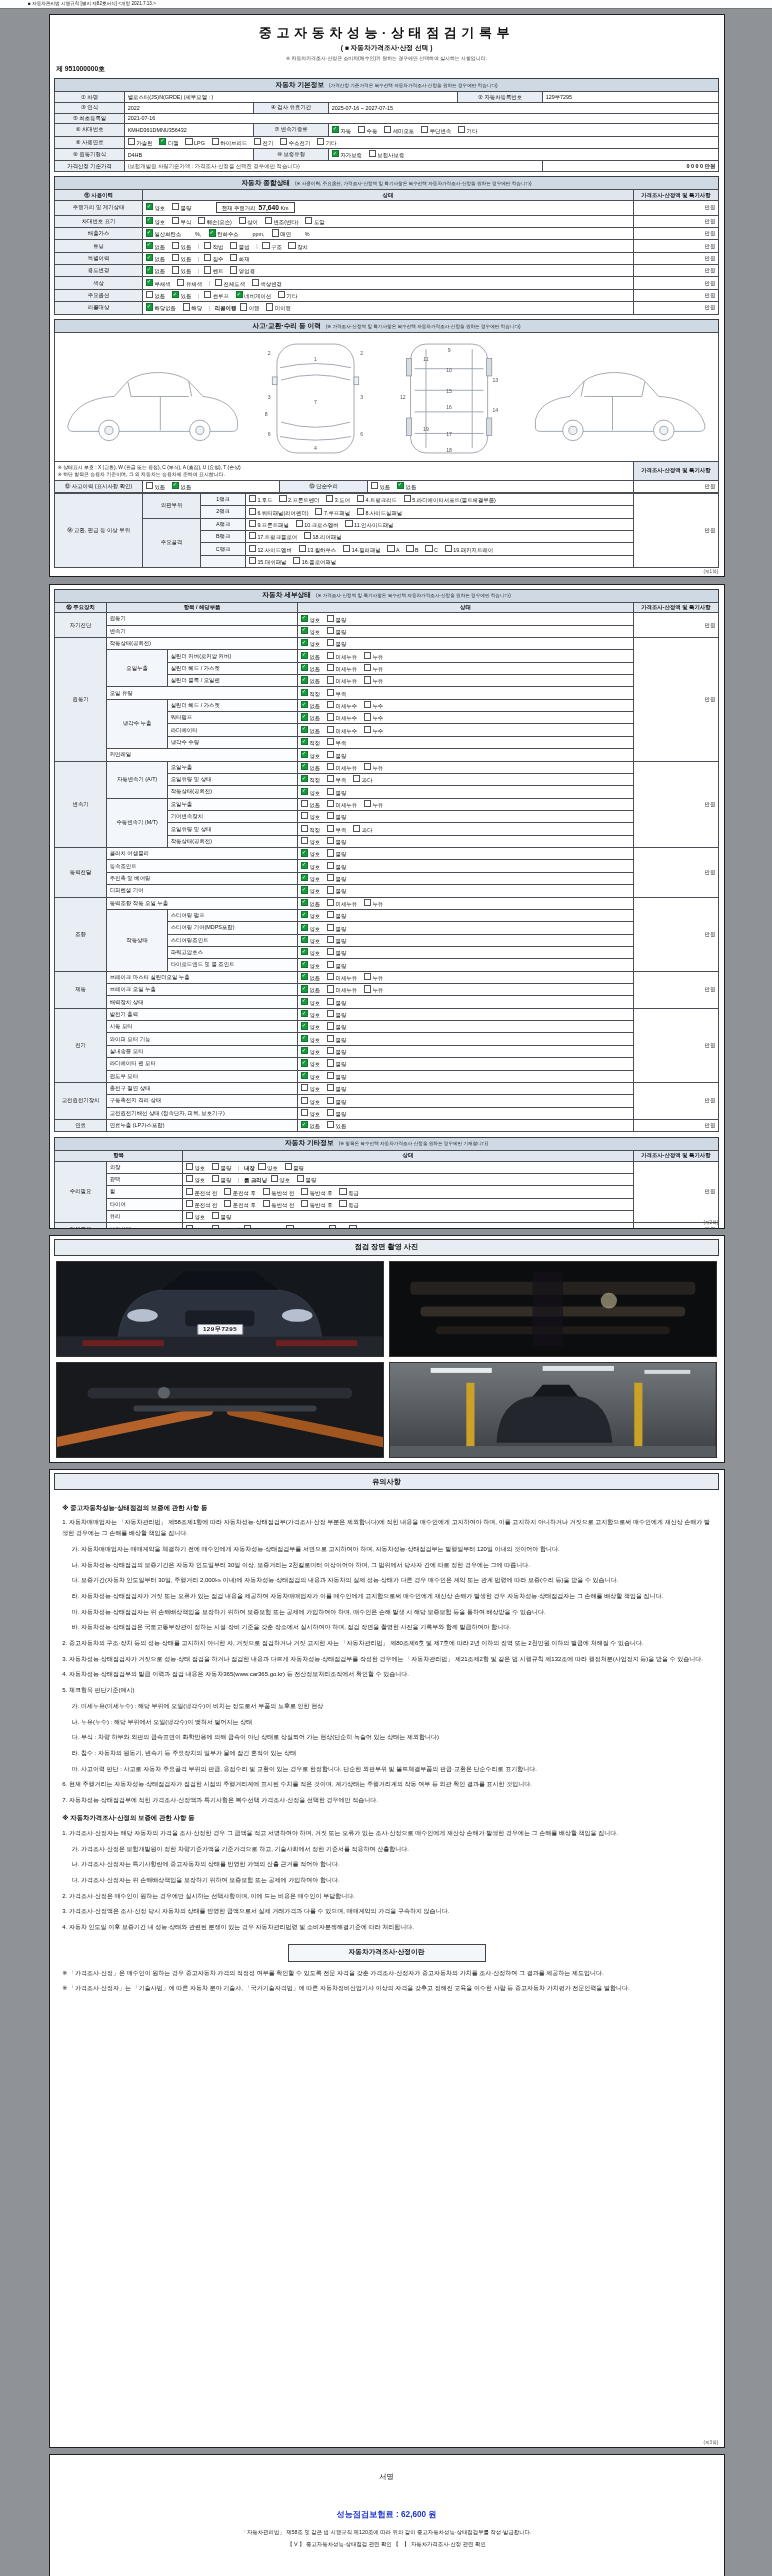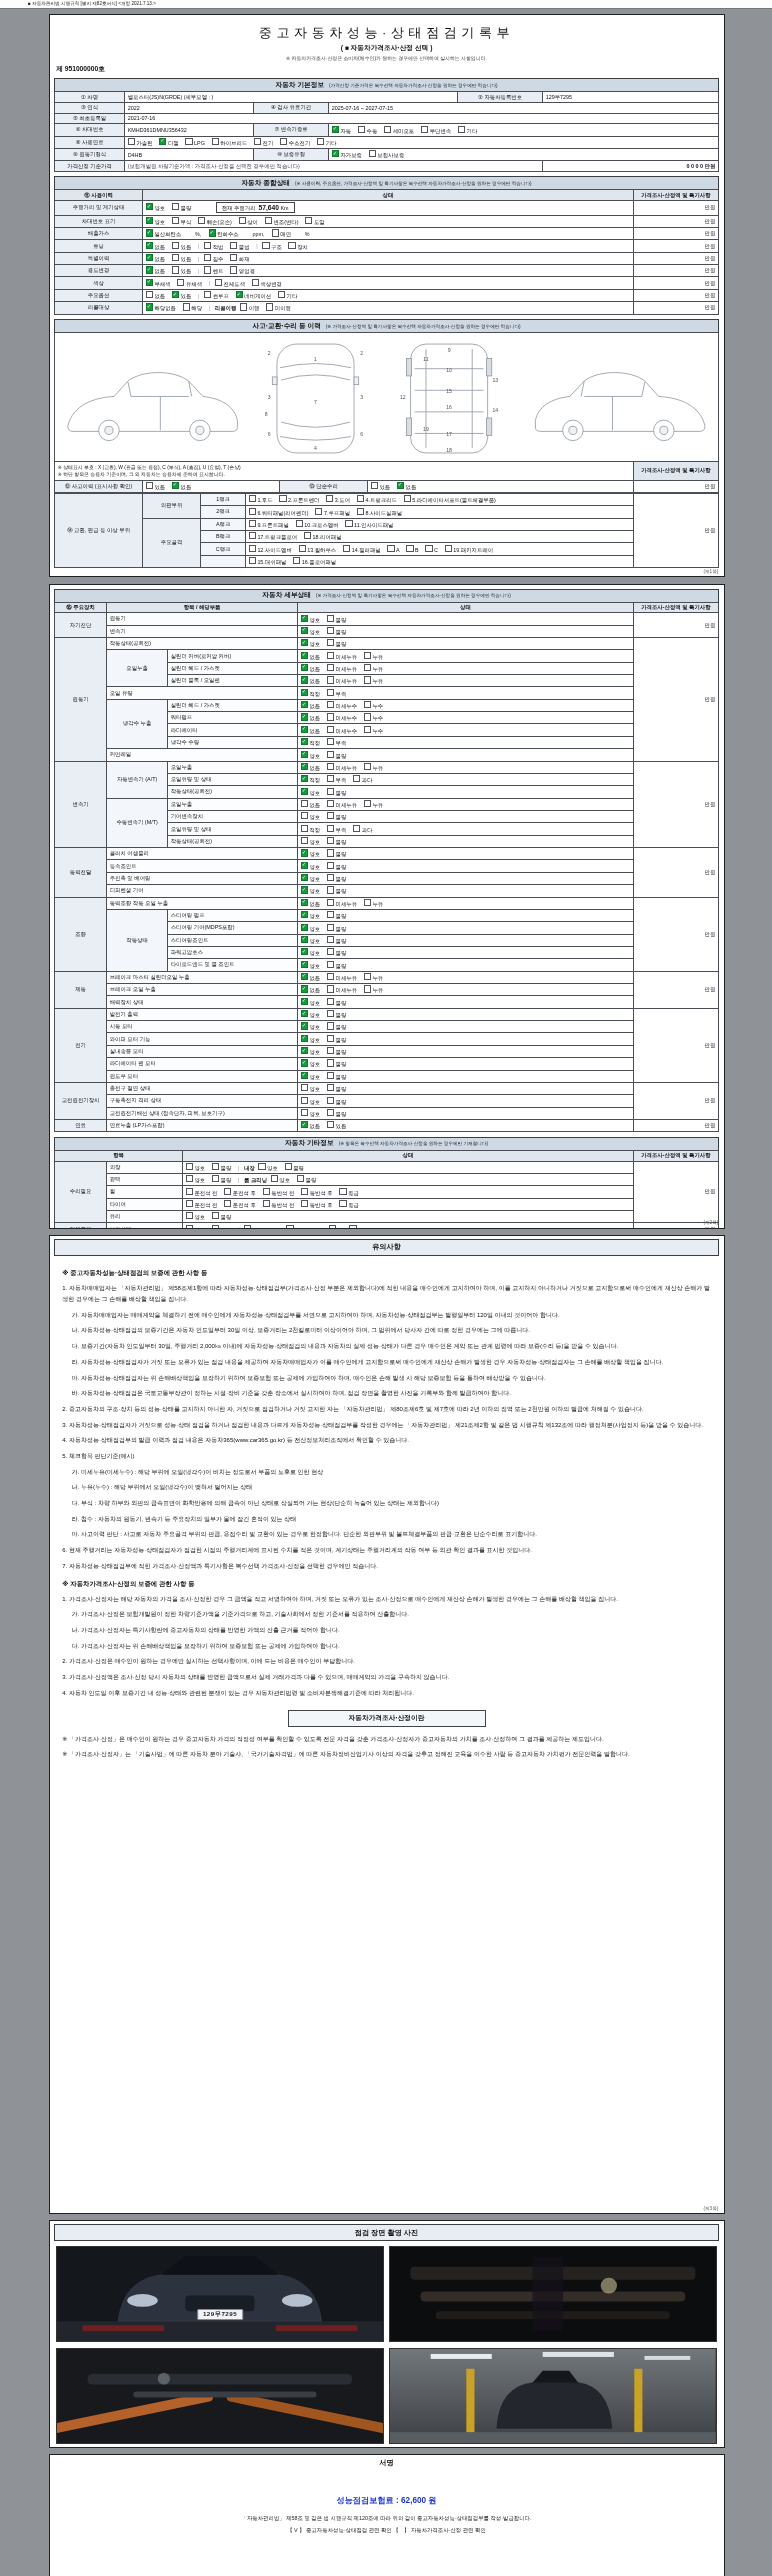--- a/index.html
+++ b/index.html
@@ -9,21 +9,21 @@
   .page{width:676px;margin:5.2px auto 6.2px;background:#fff;border:1px solid #1e2124;box-sizing:border-box;
     padding:3.1px 4.6px;position:relative;overflow:hidden;}
   .p1{height:563px;}
   .p2{height:645px;}
   .p3{height:979px;}
   .p4{height:228px;}
   .p5{height:129px;}
   .pagemark{position:absolute;right:5.2px;bottom:2.1px;font-size:4.6px;color:#555;}
 
   
-  .doc-title{font-size:13px;font-weight:normal;text-align:center;letter-spacing:4.6px;margin-top:5.2px;}
+  .doc-title{font-size:13px;font-weight:bold;text-align:center;letter-spacing:4.6px;margin-top:5.2px;}
   .doc-sub{font-size:6.7px;text-align:center;margin-top:2.6px;font-weight:bold;}
   .doc-subnote{font-size:4.9px;text-align:center;margin-top:1.5px;color:#333;}
   .doc-no{font-size:6.7px;font-weight:bold;margin:4.1px 0 2.1px 2.1px;}
 
   .sec{margin-top:4.6px;}
   .secbar{border:0.8px solid #3a3d42;border-bottom:none;background:#cfd9e4;text-align:center;
     font-weight:bold;font-size:6.7px;padding:1.5px 0;}
   .secbar .note{font-weight:normal;font-size:4.6px;color:#222;margin-left:3.1px;}
 
   table.tbl{width:100%;border-collapse:collapse;table-layout:fixed;}
@@ -71,21 +71,21 @@
     padding:3.1px 0;background:#f4f7fa;font-size:6.7px;}
 
   .photos{display:grid;grid-template-columns:1fr 1fr;gap:5.2px;padding:5.2px 2.1px 0 2.1px;}
   .photo{height:94px;position:relative;overflow:hidden;background:#111;border:0.5px solid #333;}
   .photo svg{width:100%;height:100%;display:block;}
   .plate{position:absolute;left:50%;top:66%;transform:translateX(-50%);background:#f2f4f7;border:0.5px solid #889;
     border-radius:1px;padding:0 4.6px;font-weight:bold;font-size:6.2px;color:#1a1a1a;letter-spacing:0.5px;}
 
   .insurance{color:#1f35cc;font-weight:bold;font-size:8.2px;text-align:center;margin:27px 0 8.2px;}
   .signline{font-size:5.4px;text-align:center;color:#222;margin:2.6px 0;line-height:1.6;}
-  .signtitle{text-align:center;font-weight:bold;font-size:7.2px;margin-top:0;}
+  .signtitle{text-align:center;font-weight:normal;font-size:7.2px;margin-top:14px;}
 </style>
 </head>
 <body>
 
 <div class="topbar"><span>■ 자동차관리법 시행규칙 [별지 제82호서식] &lt;개정 2021.7.13.&gt;</span></div>
 
 <div class="canvas">
 
   <div class="page p1">
     <div class="doc-title">중고자동차성능·상태점검기록부</div>
@@ -658,20 +658,80 @@
           <td class="txt">비금속류* 플라스틱(범퍼류) 긁힘·미세흠집 등은 점검 항목에서 제외되며, 중고차 특성상 부분 판금·도색 및 수리 흔적이 있을 수 있습니다. 본 점검 내용은 점검일 기준 자동차의 상태입니다.</td>
         </tr>
         <tr>
           <td class="lbl">가격·조사산정자</td>
           <td class="txt"></td>
         </tr>
       </tbody>
         </table>
     </div>
     <div class="pagemark">(제2쪽)</div>
+  </div>
+
+  <div class="page p4">
+    <div class="bigbar">점검 장면 촬영 사진</div>
+    <div class="photos">
+      <div class="photo">
+        <svg viewBox="0 0 640 190" preserveAspectRatio="none">
+          <rect width="640" height="190" fill="#14171c"></rect>
+          <rect y="150" width="640" height="40" fill="#22252b"></rect>
+          <path d="M120 150 Q130 66 205 56 L435 56 Q510 66 520 150 Z" fill="#2d333e" stroke="#3c4250"></path>
+          <path d="M205 56 L252 18 L388 18 L435 56 Z" fill="#0e1118"></path>
+          <ellipse cx="168" cy="108" rx="30" ry="13" fill="#cfd8e6" opacity="0.85"></ellipse>
+          <ellipse cx="472" cy="108" rx="30" ry="13" fill="#cfd8e6" opacity="0.85"></ellipse>
+          <rect x="252" y="98" width="136" height="32" rx="8" fill="#191d25"></rect>
+          <rect x="50" y="158" width="160" height="12" fill="#6e1f1f"></rect>
+          <rect x="430" y="158" width="160" height="12" fill="#6e1f1f"></rect>
+        </svg>
+        <span class="plate">129무7295</span>
+      </div>
+      <div class="photo">
+        <svg viewBox="0 0 640 190" preserveAspectRatio="none">
+          <rect width="640" height="190" fill="#0c0d0f"></rect>
+          <rect x="40" y="40" width="560" height="26" rx="8" fill="#262220"></rect>
+          <rect x="60" y="90" width="520" height="20" rx="8" fill="#332d27"></rect>
+          <rect x="90" y="130" width="460" height="16" rx="8" fill="#1f1c19"></rect>
+          <circle cx="430" cy="78" r="16" fill="#d9cfa4" opacity="0.55"></circle>
+          <rect x="280" y="20" width="60" height="150" fill="#15131a" opacity="0.7"></rect>
+        </svg>
+      </div>
+      <div class="photo">
+        <svg viewBox="0 0 640 190" preserveAspectRatio="none">
+          <rect width="640" height="190" fill="#17191d"></rect>
+          <rect x="-20" y="120" width="330" height="20" rx="9" transform="rotate(-12 140 130)" fill="#b4622a"></rect>
+          <rect x="330" y="120" width="330" height="20" rx="9" transform="rotate(12 500 130)" fill="#a2561f"></rect>
+          <rect x="60" y="50" width="520" height="22" rx="10" fill="#2a2e34"></rect>
+          <rect x="150" y="86" width="360" height="12" rx="6" fill="#3a3f46"></rect>
+          <circle cx="210" cy="60" r="12" fill="#8f969e" opacity="0.5"></circle>
+        </svg>
+      </div>
+      <div class="photo">
+        <svg viewBox="0 0 640 190" preserveAspectRatio="none">
+          <defs>
+            <linearGradient id="shopbg" x1="0" y1="0" x2="0" y2="1">
+              <stop offset="0" stop-color="#72777c"></stop>
+                <stop offset="0.55" stop-color="#55595e"></stop>
+                <stop offset="1" stop-color="#3c4044"></stop>
+            </linearGradient>
+          </defs>
+          <rect width="640" height="190" fill="url(#shopbg)"></rect>
+          <rect x="80" y="10" width="120" height="10" fill="#e8ecef"></rect>
+          <rect x="300" y="6" width="140" height="10" fill="#dfe4e8"></rect>
+          <rect x="500" y="14" width="90" height="8" fill="#d5dade"></rect>
+          <rect x="150" y="40" width="16" height="130" fill="#c9a227"></rect>
+          <rect x="480" y="40" width="16" height="130" fill="#c9a227"></rect>
+          <path d="M210 160 Q215 76 280 68 L370 68 Q430 76 436 160 Z" fill="#23262c" stroke="#171a1e"></path>
+          <path d="M280 68 L300 44 L352 44 L370 68 Z" fill="#14171b"></path>
+          <rect y="168" width="640" height="22" fill="#585d61"></rect>
+        </svg>
+      </div>
+    </div>
   </div>
 
   <div class="page p3">
     <div class="bigbar">유의사항</div>
     <div class="notice-wrap" id="notice-body">
         <div class="nh">※ 중고자동차성능·상태점검의 보증에 관한 사항 등</div>
         <div class="np i0">1. 자동차매매업자는 「자동차관리법」 제58조제1항에 따라 자동차성능·상태점검부(가격조사·산정 부분은 제외합니다)에 적힌 내용을 매수인에게 고지하여야 하며, 이를 고지하지 아니하거나 거짓으로 고지함으로써 매수인에게 재산상 손해가 발생한 경우에는 그 손해를 배상할 책임을 집니다.</div>
         <div class="np i1">가. 자동차매매업자는 매매계약을 체결하기 전에 매수인에게 자동차성능·상태점검부를 서면으로 고지하여야 하며, 자동차성능·상태점검부는 발행일부터 120일 이내의 것이어야 합니다.</div>
         <div class="np i1">나. 자동차성능·상태점검의 보증기간은 자동차 인도일부터 30일 이상, 보증거리는 2천킬로미터 이상이어야 하며, 그 범위에서 당사자 간에 따로 정한 경우에는 그에 따릅니다.</div>
         <div class="np i1">다. 보증기간(자동차 인도일부터 30일, 주행거리 2,000㎞ 이내)에 자동차성능·상태점검의 내용과 자동차의 실제 성능·상태가 다른 경우 매수인은 계약 또는 관계 법령에 따라 보증(수리 등)을 받을 수 있습니다.</div>
@@ -697,80 +757,20 @@
         <div class="np i0">2. 가격조사·산정은 매수인이 원하는 경우에만 실시하는 선택사항이며, 이에 드는 비용은 매수인이 부담합니다.</div>
         <div class="np i0">3. 가격조사·산정액은 조사·산정 당시 자동차의 상태를 반영한 금액으로서 실제 거래가격과 다를 수 있으며, 매매계약의 가격을 구속하지 않습니다.</div>
         <div class="np i0">4. 자동차 인도일 이후 보증기간 내 성능·상태와 관련된 분쟁이 있는 경우 자동차관리법령 및 소비자분쟁해결기준에 따라 처리됩니다.</div>
         <div class="nboxtitle">자동차가격조사·산정이란</div>
         <div class="np i0">※ 「가격조사·산정」은 매수인이 원하는 경우 중고자동차 가격의 적정성 여부를 확인할 수 있도록 전문 자격을 갖춘 가격조사·산정자가 중고자동차의 가치를 조사·산정하여 그 결과를 제공하는 제도입니다.</div>
         <div class="np i0">※ 「가격조사·산정자」는 「기술사법」에 따른 자동차 분야 기술사, 「국가기술자격법」에 따른 자동차정비산업기사 이상의 자격을 갖추고 정해진 교육을 이수한 사람 등 중고자동차 가치평가 전문인력을 말합니다.</div>
       </div>
     <div class="pagemark">(제3쪽)</div>
   </div>
 
-  <div class="page p4">
-    <div class="bigbar">점검 장면 촬영 사진</div>
-    <div class="photos">
-      <div class="photo">
-        <svg viewBox="0 0 640 190" preserveAspectRatio="none">
-          <rect width="640" height="190" fill="#14171c"></rect>
-          <rect y="150" width="640" height="40" fill="#22252b"></rect>
-          <path d="M120 150 Q130 66 205 56 L435 56 Q510 66 520 150 Z" fill="#2d333e" stroke="#3c4250"></path>
-          <path d="M205 56 L252 18 L388 18 L435 56 Z" fill="#0e1118"></path>
-          <ellipse cx="168" cy="108" rx="30" ry="13" fill="#cfd8e6" opacity="0.85"></ellipse>
-          <ellipse cx="472" cy="108" rx="30" ry="13" fill="#cfd8e6" opacity="0.85"></ellipse>
-          <rect x="252" y="98" width="136" height="32" rx="8" fill="#191d25"></rect>
-          <rect x="50" y="158" width="160" height="12" fill="#6e1f1f"></rect>
-          <rect x="430" y="158" width="160" height="12" fill="#6e1f1f"></rect>
-        </svg>
-        <span class="plate">129무7295</span>
-      </div>
-      <div class="photo">
-        <svg viewBox="0 0 640 190" preserveAspectRatio="none">
-          <rect width="640" height="190" fill="#0c0d0f"></rect>
-          <rect x="40" y="40" width="560" height="26" rx="8" fill="#262220"></rect>
-          <rect x="60" y="90" width="520" height="20" rx="8" fill="#332d27"></rect>
-          <rect x="90" y="130" width="460" height="16" rx="8" fill="#1f1c19"></rect>
-          <circle cx="430" cy="78" r="16" fill="#d9cfa4" opacity="0.55"></circle>
-          <rect x="280" y="20" width="60" height="150" fill="#15131a" opacity="0.7"></rect>
-        </svg>
-      </div>
-      <div class="photo">
-        <svg viewBox="0 0 640 190" preserveAspectRatio="none">
-          <rect width="640" height="190" fill="#17191d"></rect>
-          <rect x="-20" y="120" width="330" height="20" rx="9" transform="rotate(-12 140 130)" fill="#b4622a"></rect>
-          <rect x="330" y="120" width="330" height="20" rx="9" transform="rotate(12 500 130)" fill="#a2561f"></rect>
-          <rect x="60" y="50" width="520" height="22" rx="10" fill="#2a2e34"></rect>
-          <rect x="150" y="86" width="360" height="12" rx="6" fill="#3a3f46"></rect>
-          <circle cx="210" cy="60" r="12" fill="#8f969e" opacity="0.5"></circle>
-        </svg>
-      </div>
-      <div class="photo">
-        <svg viewBox="0 0 640 190" preserveAspectRatio="none">
-          <defs>
-            <linearGradient id="shopbg" x1="0" y1="0" x2="0" y2="1">
-              <stop offset="0" stop-color="#72777c"></stop>
-                <stop offset="0.55" stop-color="#55595e"></stop>
-                <stop offset="1" stop-color="#3c4044"></stop>
-            </linearGradient>
-          </defs>
-          <rect width="640" height="190" fill="url(#shopbg)"></rect>
-          <rect x="80" y="10" width="120" height="10" fill="#e8ecef"></rect>
-          <rect x="300" y="6" width="140" height="10" fill="#dfe4e8"></rect>
-          <rect x="500" y="14" width="90" height="8" fill="#d5dade"></rect>
-          <rect x="150" y="40" width="16" height="130" fill="#c9a227"></rect>
-          <rect x="480" y="40" width="16" height="130" fill="#c9a227"></rect>
-          <path d="M210 160 Q215 76 280 68 L370 68 Q430 76 436 160 Z" fill="#23262c" stroke="#171a1e"></path>
-          <path d="M280 68 L300 44 L352 44 L370 68 Z" fill="#14171b"></path>
-          <rect y="168" width="640" height="22" fill="#585d61"></rect>
-        </svg>
-      </div>
-    </div>
-  </div>
-
   <div class="page p5">
     <div class="signtitle">서명</div>
     <div class="insurance">성능점검보험료 : 62,600 원</div>
     <div class="signline">「자동차관리법」 제58조 및 같은 법 시행규칙 제120조에 따라 위와 같이 중고자동차성능·상태점검부를 작성·발급합니다.</div>
     <div class="signline">【 V 】 중고자동차성능·상태점검 관련 확인      【　】 자동차가격조사·산정 관련 확인</div>
   </div>
 
 </div>
 
 

